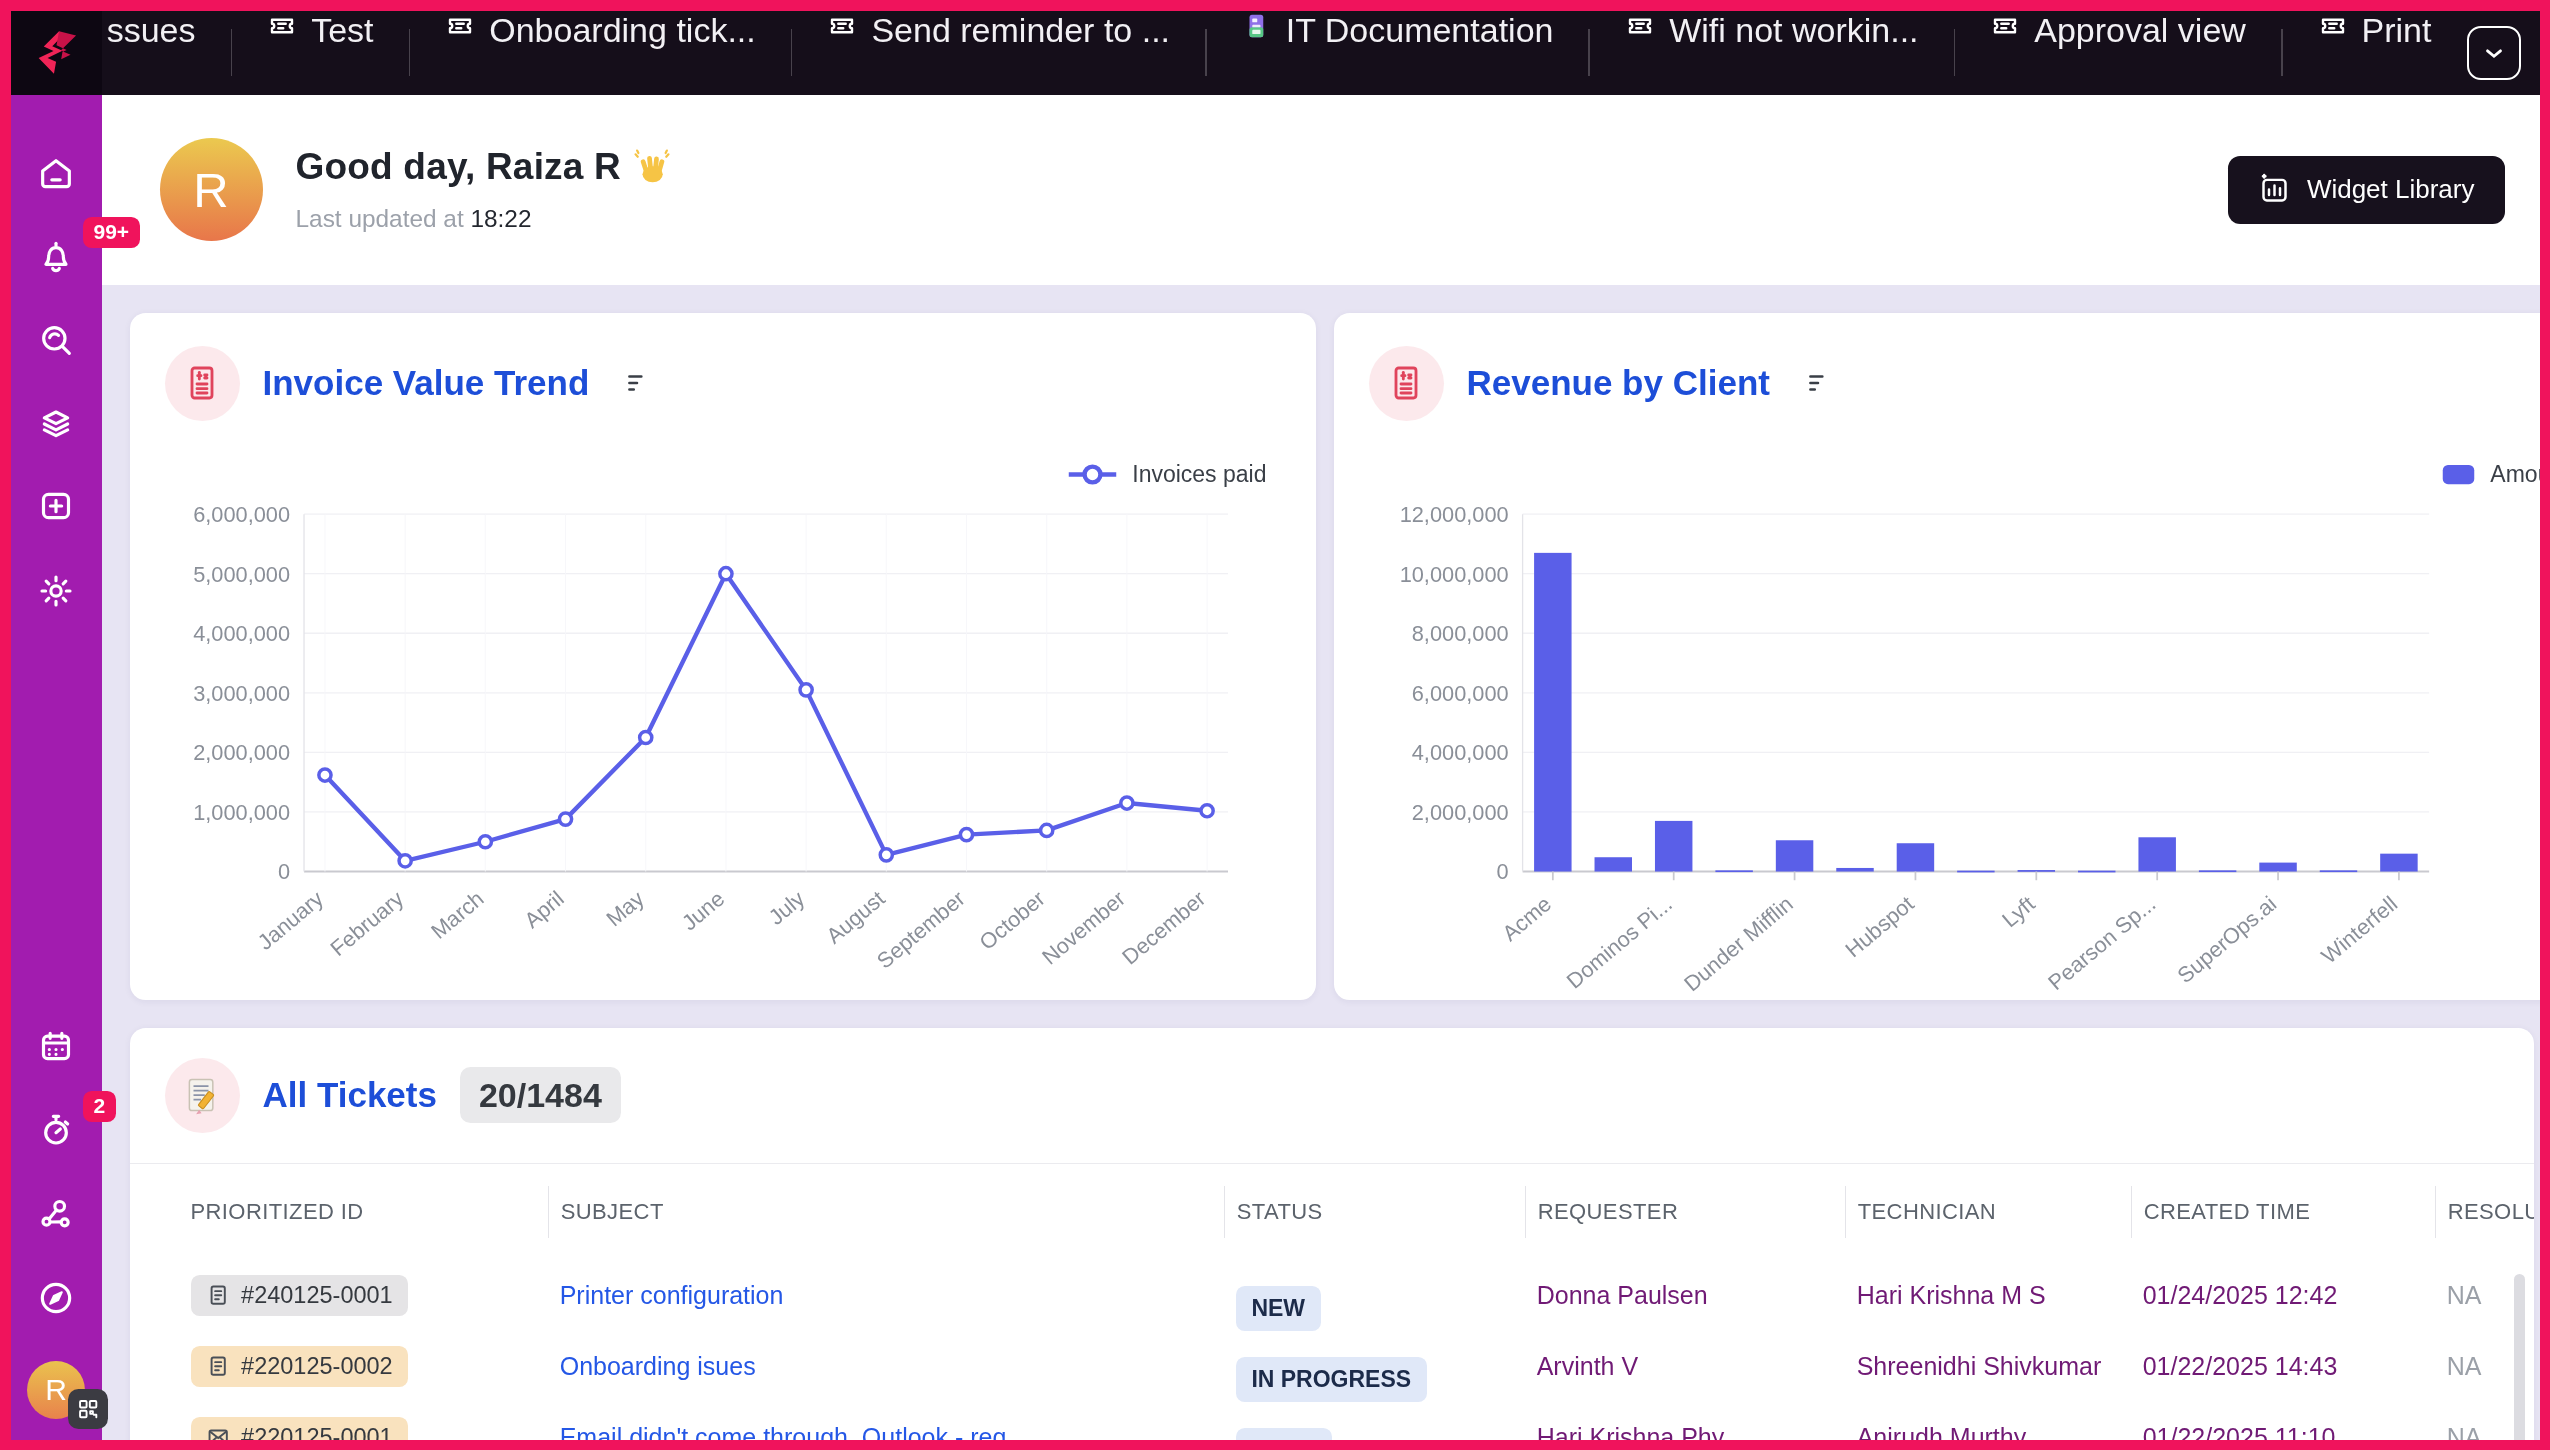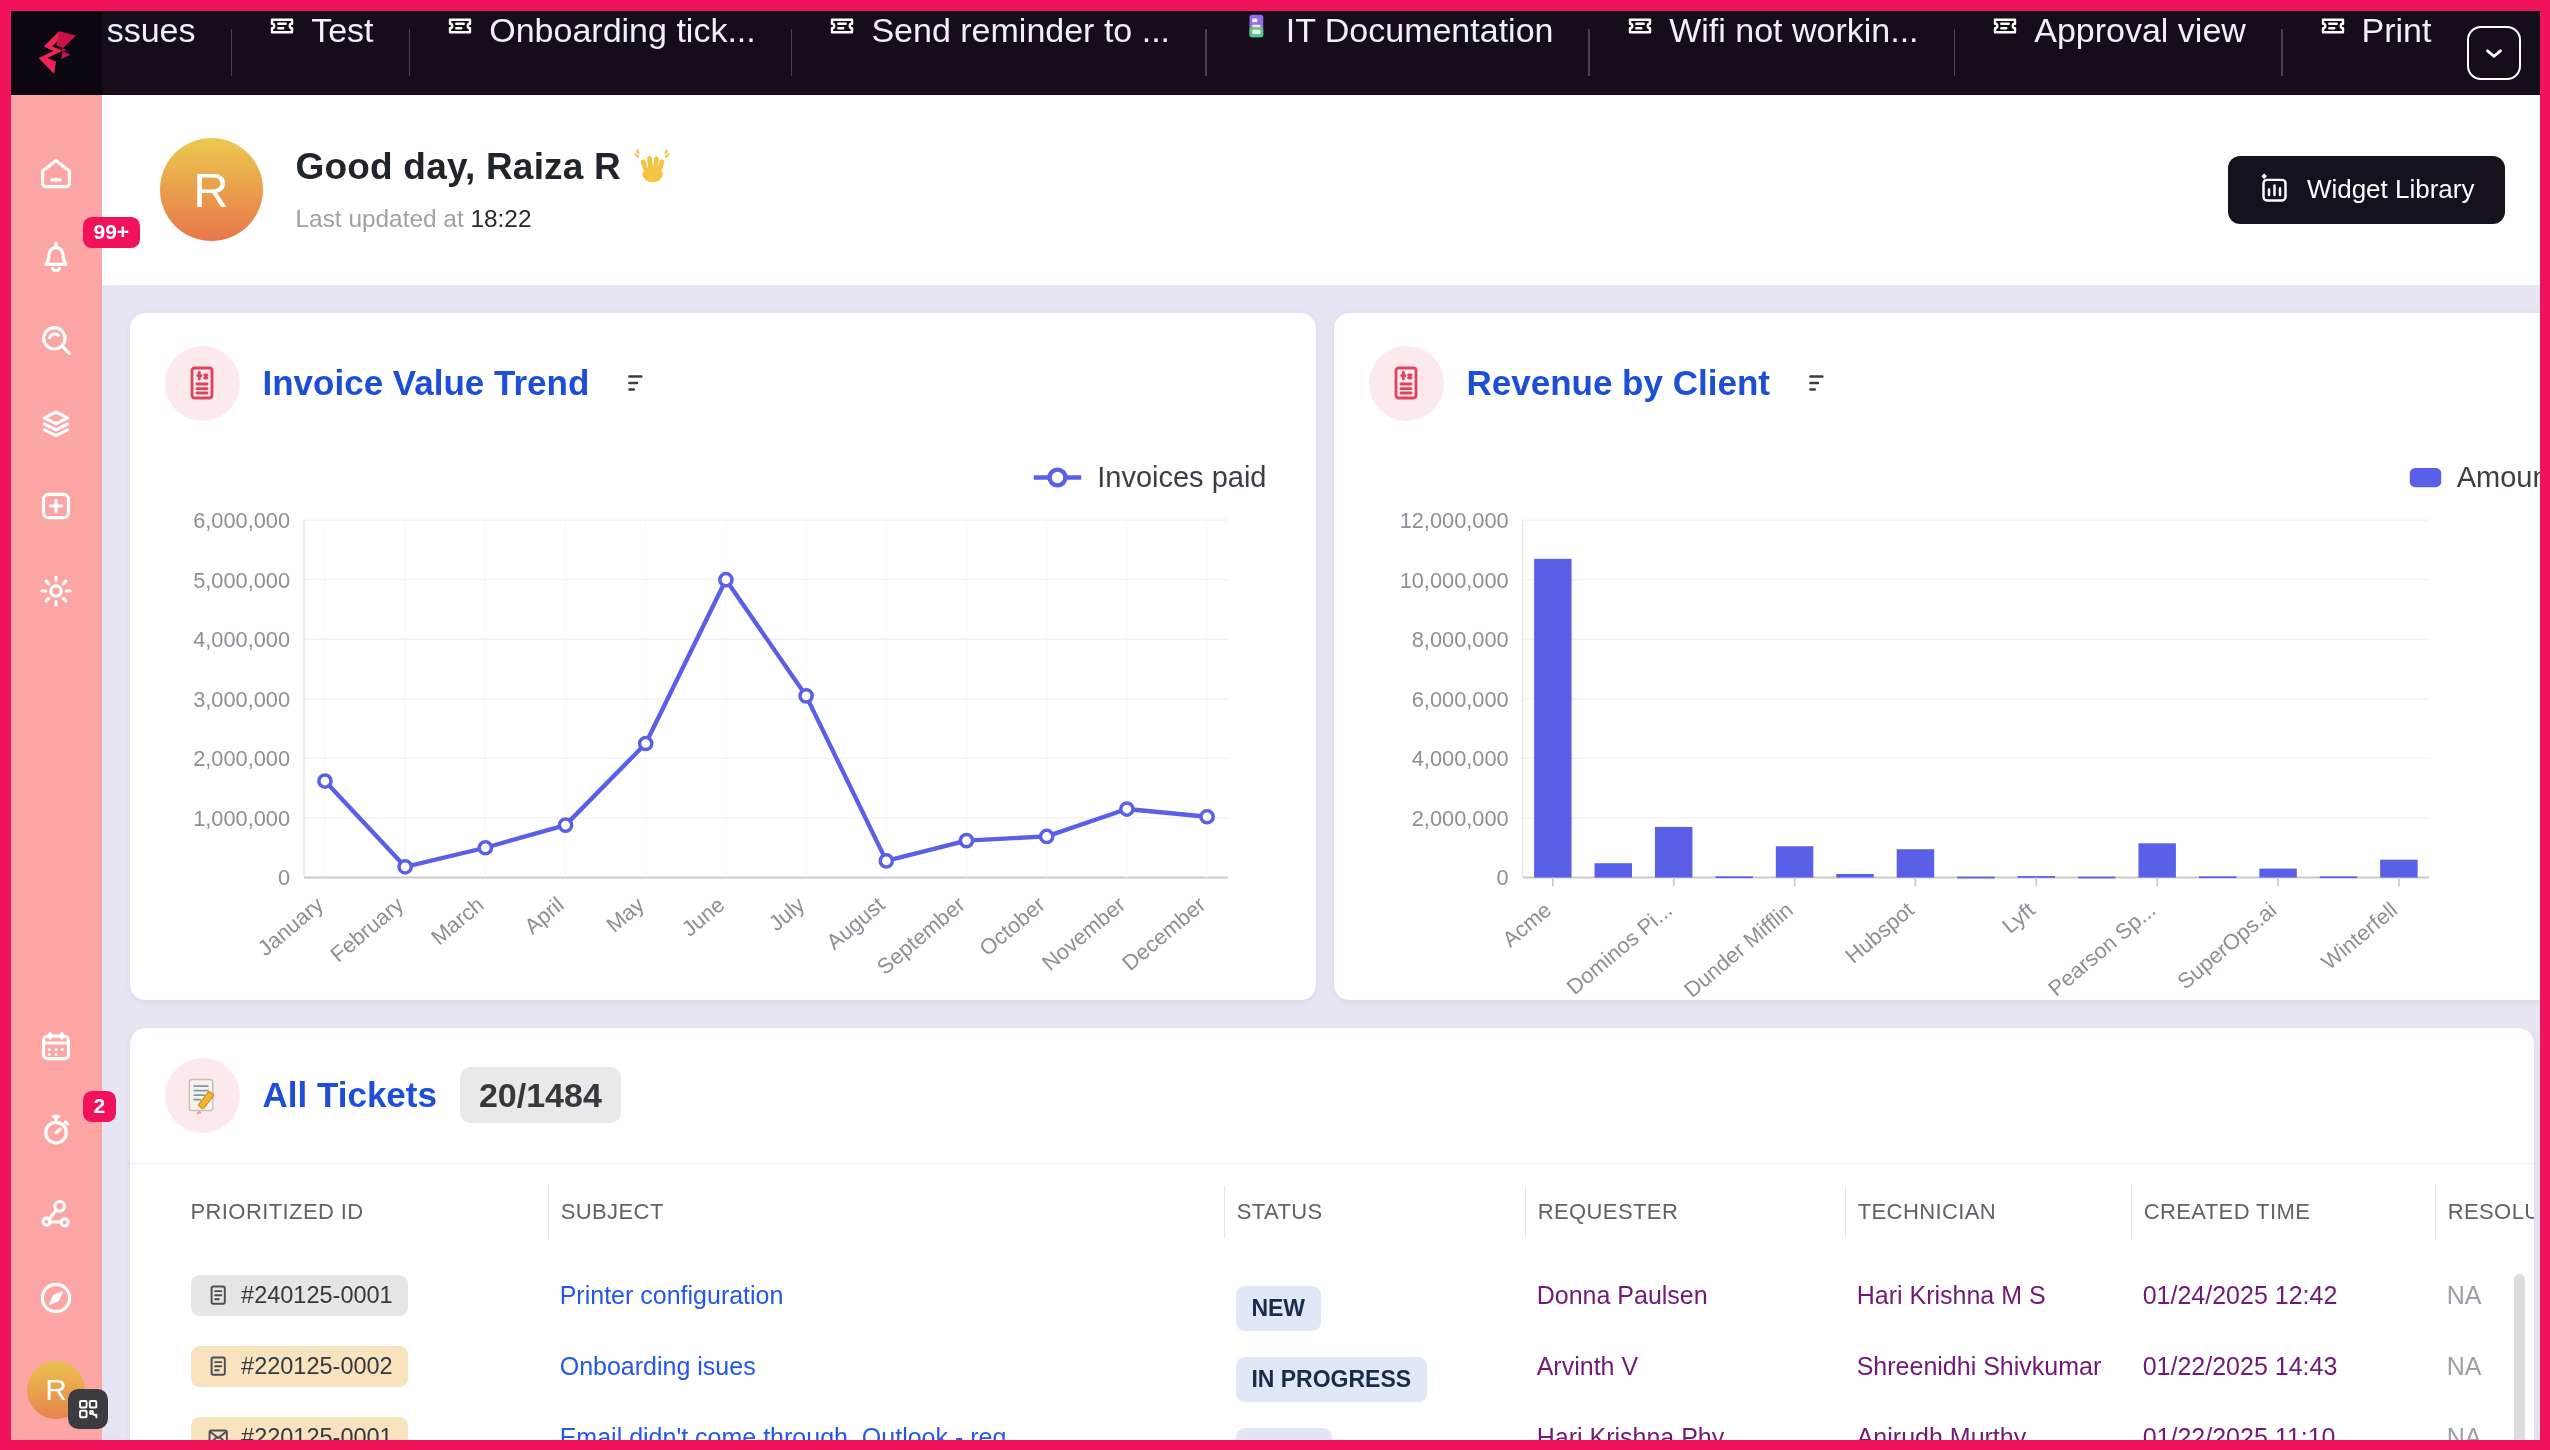--- a/index.html
+++ b/index.html
@@ -23,21 +23,21 @@
   .tab:first-child { padding-left:5.2px; }
   .tab-sep { width:1.7px; height:47px; background:rgba(255,255,255,0.22); flex:0 0 auto; }
   .tab .icon svg { display:block; }
   .overflow-btn {
     flex:0 0 auto; width:54px; height:54px; margin:0 19px 0 10.5px;
     border:2.6px solid #fff; border-radius:14px; display:flex; align-items:center; justify-content:center; cursor:pointer;
   }
   
   .sidebar {
     position:absolute; top:84px; left:0; bottom:0; width:91px;
-    background:#fca5a5; z-index:4;
+    background:#a21caf; z-index:4;
   }
   .side-item { position:absolute; left:0; width:91px; display:flex; justify-content:center; cursor:pointer; }
   .side-item .icon svg { display:block; }
   .badge {
     position:absolute; top:-19px; left:47px;
     background:#F0135C; color:#fff; font-size:21px; font-weight:bold;
     padding:2.6px 10.5px; border-radius:8.7px; line-height:26px; white-space:nowrap;
   }
   .avatar-side {
     width:58px; height:58px; border-radius:50%;
@@ -78,21 +78,21 @@
   #card-bar  { left:1232px; top:28px; width:1335px; height:687px; }
   #card-tickets { left:28px; top:743px; width:2404px; height:488px; }
   .card-head { display:flex; align-items:center; gap:23px; padding:33px 35px 0 35px; }
   .w-icon-circle {
     width:75px; height:75px; border-radius:50%; background:#FCE9EC;
     display:flex; align-items:center; justify-content:center; flex:0 0 auto;
   }
   .w-title { font-size:35px; font-weight:bold; color:#1d4ed8; }
   .filter-ic { margin-left:12.2px; cursor:pointer; }
   .legend-row { display:flex; justify-content:flex-end; padding:40px 49px 0 0; align-items:center; gap:14px; }
-  .legend-label { font-size:29px; color:#3A3F47; }
+  .legend-label { font-size:23px; color:#3A3F47; }
   .count-badge {
     background:#E9E9EB; border-radius:10.5px; padding:8.7px 19px;
     font-size:34px; color:#35393F;font-weight:bold;
   }
   
   .table-wrap { margin-top:30px; border-top:1.7px solid #EBEBEF; position:relative; height:314px; overflow:hidden; }
   .t-head, .t-row {
     display:grid;
     grid-template-columns:357px 676px 301px 320px 286px 304px 1fr;
     padding-left:61px; align-items:center;

